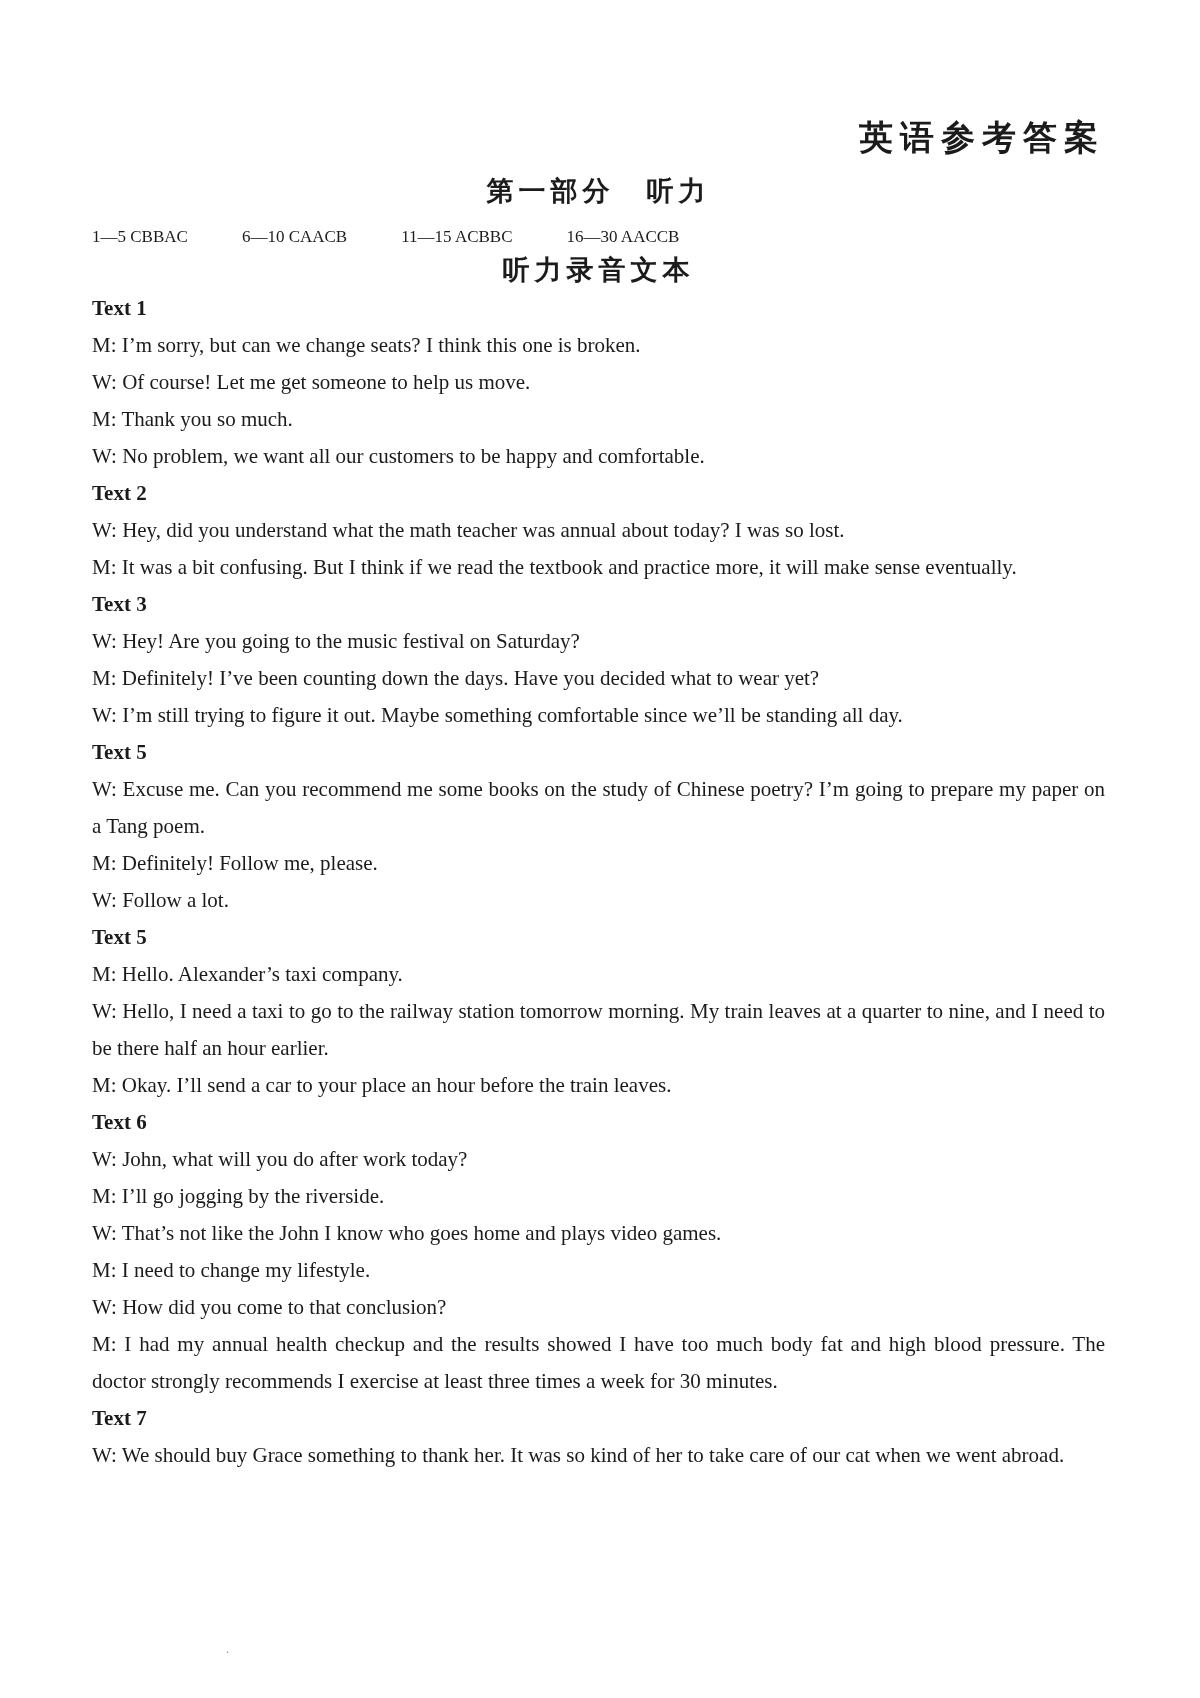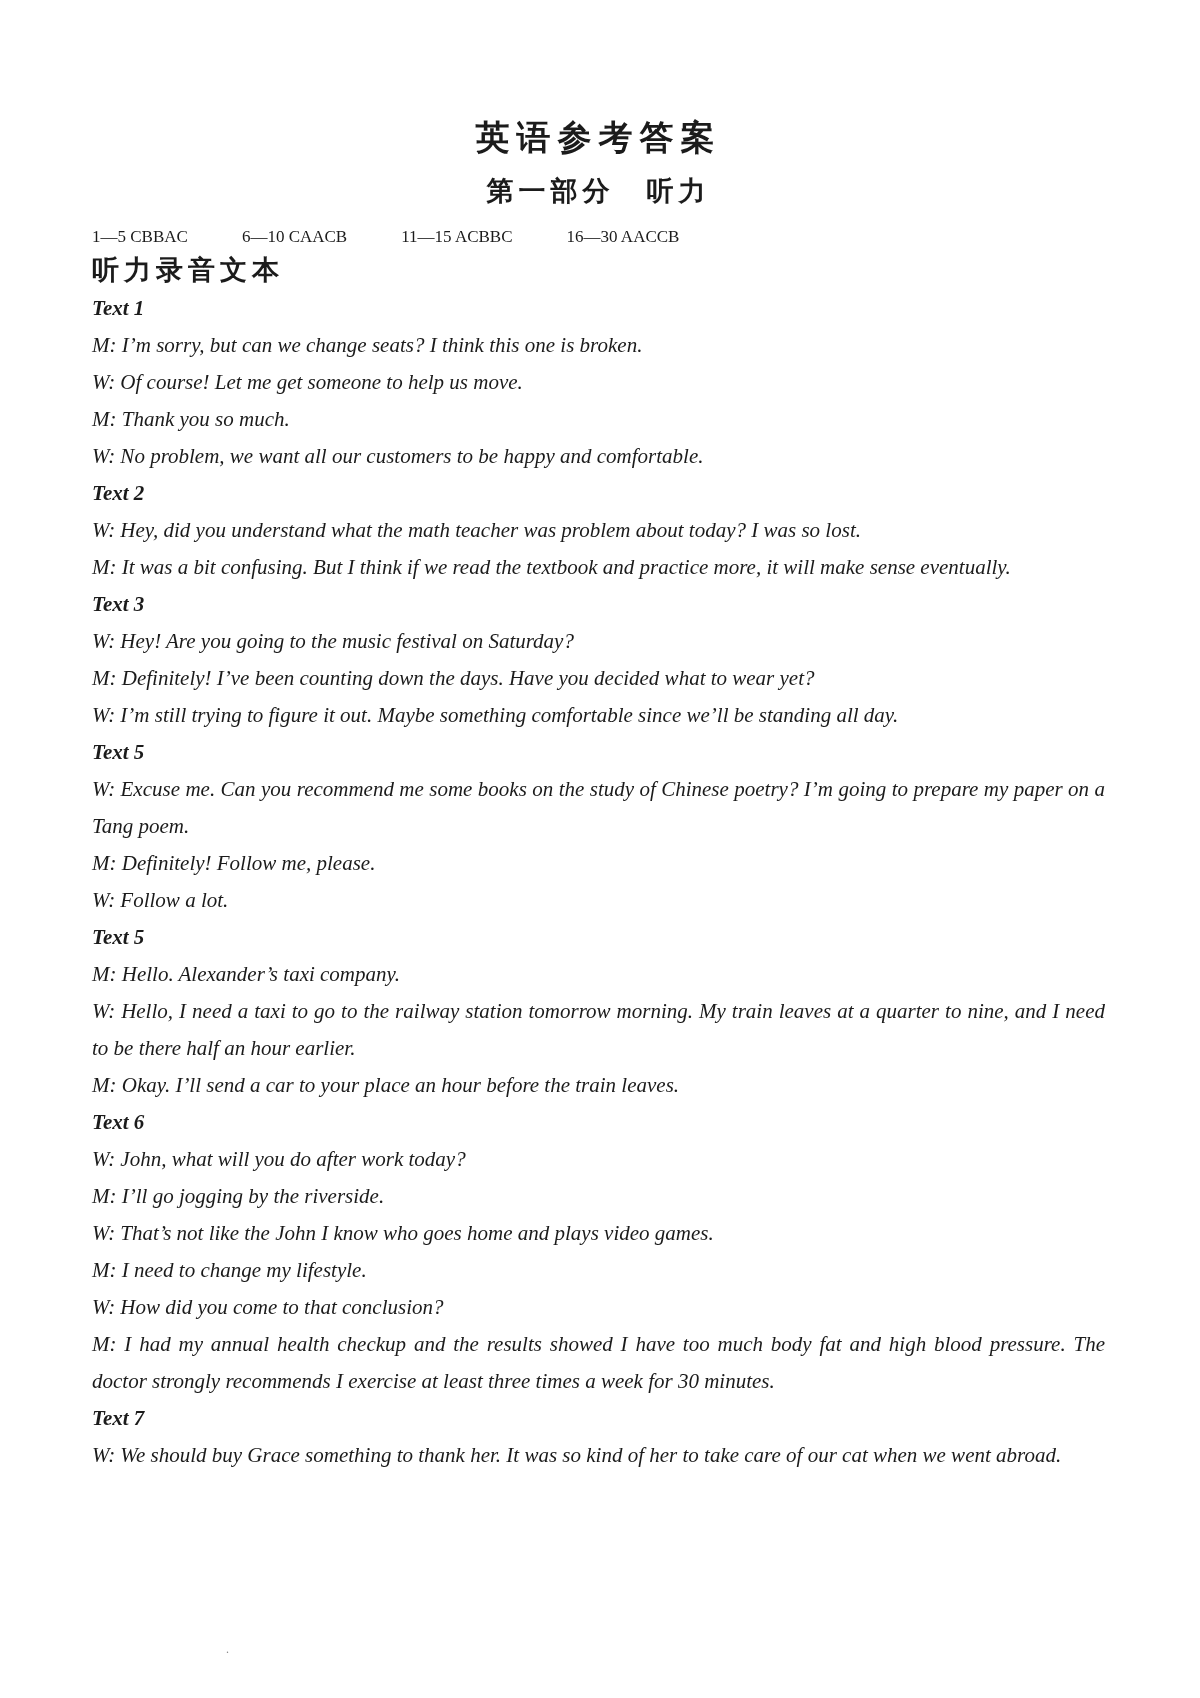--- a/index.html
+++ b/index.html
@@ -17,21 +17,21 @@
     color: #1b1b1b;
     font-family: "Liberation Serif", "DejaVu Serif", serif;
     padding: 116px 95px 0 92px;
     overflow: hidden;
   }
   .doc-title {
     margin: 0;
     font-size: 34px;
     line-height: 44px;
     font-weight: bold;
-    text-align: center;
+    text-align: right;
     letter-spacing: 7px;
   }
   .part-heading {
     margin: 14px 0 0 0;
     font-size: 27px;
     line-height: 35px;
     font-weight: bold;
     text-align: center;
     letter-spacing: 5px;
   }
@@ -41,31 +41,30 @@
     margin-top: 14px;
     font-size: 17px;
     line-height: 28px;
     white-space: nowrap;
   }
   .transcript-heading {
     margin: 2px 0 0 0;
     font-size: 27px;
     line-height: 35px;
     font-weight: bold;
-    text-align: left;
+    text-align: center;
     letter-spacing: 5px;
   }
   .transcript {
     margin-top: 2px;
     font-size: 21px;
   }
   .transcript p {
     margin: 0;
     line-height: 37px;
-    font-style: italic;
   }
   .text-label {
     font-weight: bold;
   }
   .dialogue-line {
     text-align: justify;
     text-justify: inter-word;
   }
   .stray-mark {
     position: absolute;
@@ -93,21 +92,21 @@
 
   <h3 class="transcript-heading">听力录音文本</h3>
 
   <div class="transcript">
       <p class="text-label">Text 1</p>
       <p class="dialogue-line">M: I’m sorry, but can we change seats? I think this one is broken.</p>
       <p class="dialogue-line">W: Of course! Let me get someone to help us move.</p>
       <p class="dialogue-line">M: Thank you so much.</p>
       <p class="dialogue-line">W: No problem, we want all our customers to be happy and comfortable.</p>
       <p class="text-label">Text 2</p>
-      <p class="dialogue-line">W: Hey, did you understand what the math teacher was problem about today? I was so lost.</p>
+      <p class="dialogue-line">W: Hey, did you understand what the math teacher was annual about today? I was so lost.</p>
       <p class="dialogue-line">M: It was a bit confusing. But I think if we read the textbook and practice more, it will make sense eventually.</p>
       <p class="text-label">Text 3</p>
       <p class="dialogue-line">W: Hey! Are you going to the music festival on Saturday?</p>
       <p class="dialogue-line">M: Definitely! I’ve been counting down the days. Have you decided what to wear yet?</p>
       <p class="dialogue-line">W: I’m still trying to figure it out. Maybe something comfortable since we’ll be standing all day.</p>
       <p class="text-label">Text 5</p>
       <p class="dialogue-line">W: Excuse me. Can you recommend me some books on the study of Chinese poetry? I’m going to prepare my paper on a Tang poem.</p>
       <p class="dialogue-line">M: Definitely! Follow me, please.</p>
       <p class="dialogue-line">W: Follow a lot.</p>
       <p class="text-label">Text 5</p>

